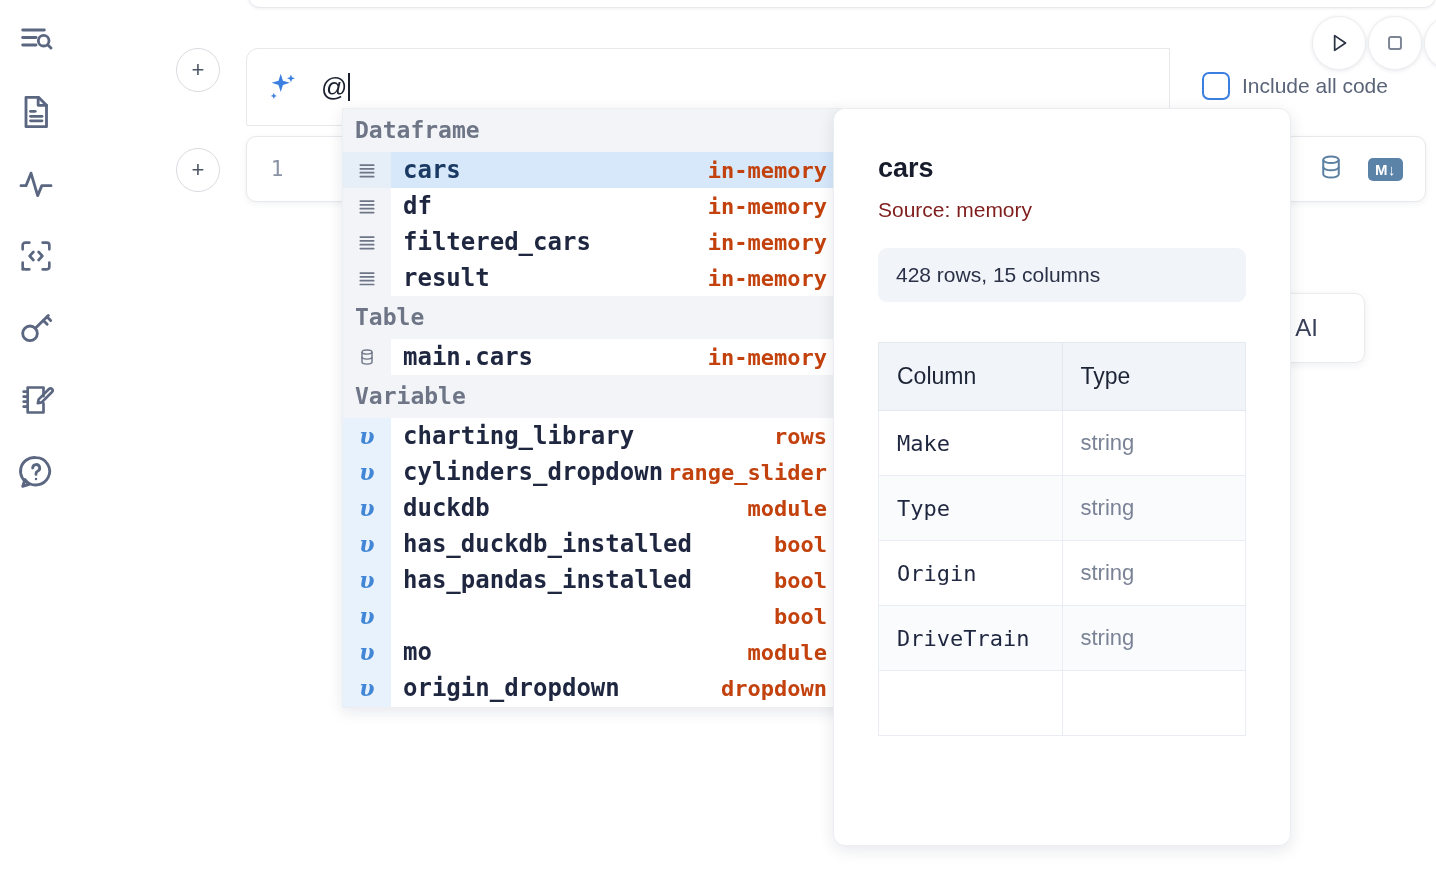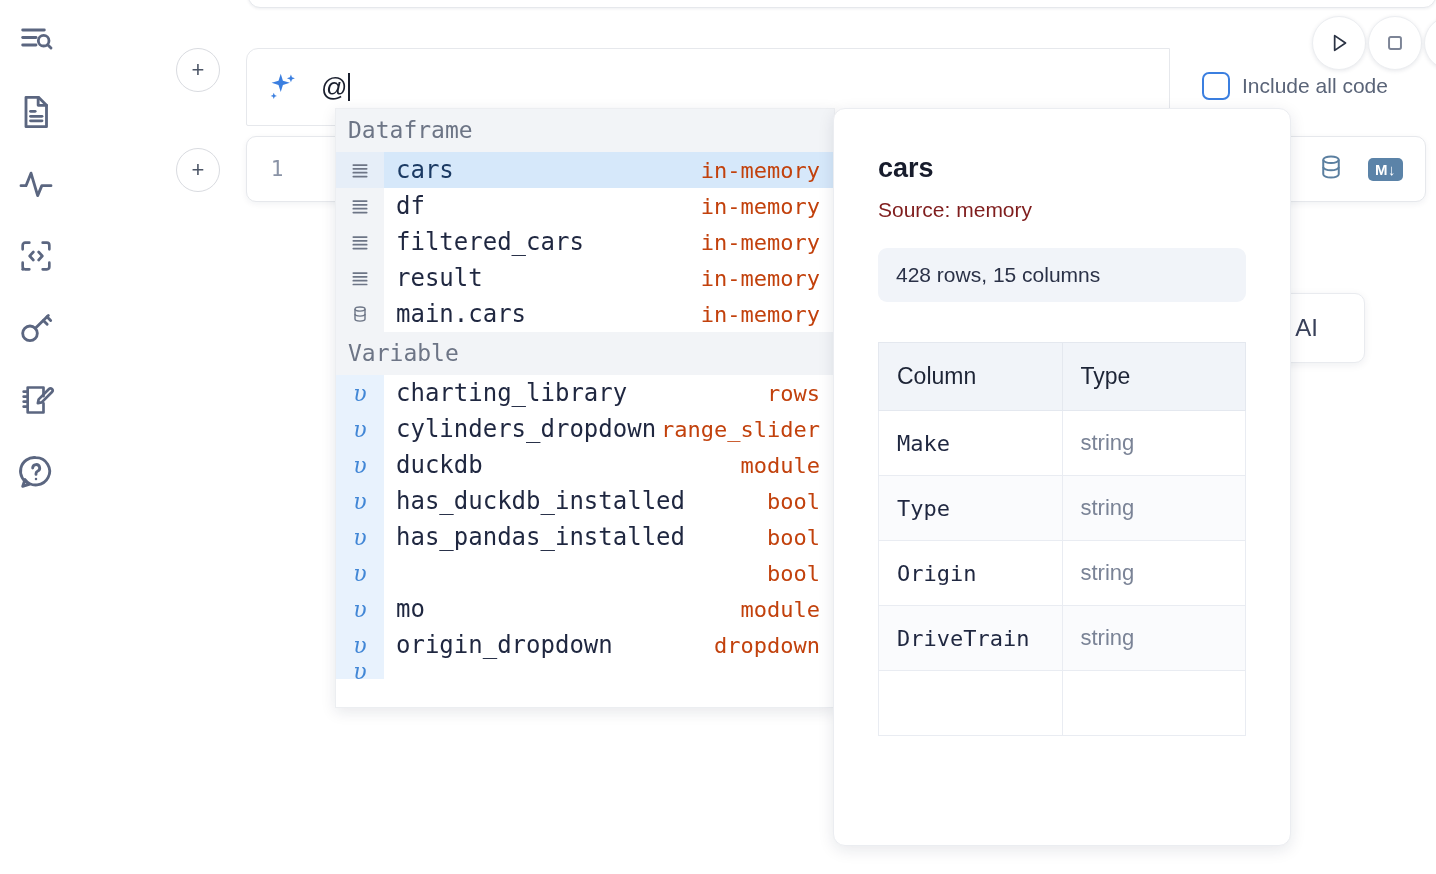--- a/index.html
+++ b/index.html
@@ -113,25 +113,26 @@
     position: absolute; left: 1063px; top: 293px; width: 302px; height: 70px;
     background: #ffffff; border: 1px solid #e9ebef; border-radius: 10px;
     box-shadow: 0 2px 8px rgba(20,30,60,.07);
     display: flex; align-items: center; justify-content: flex-end;
     padding-right: 46px; color: #39415a; font-size: 24px;
     font-family: "Liberation Sans", sans-serif;
   }
 
   
   .ac-panel {
-    position: absolute; left: 335px; top: 108px; width: 500px; height: 600px;
+    position: absolute; left: 342px; top: 108px; width: 500px; height: 600px;
     background: #ffffff; border: 1px solid #eceef1;
     box-shadow: 0 4px 14px rgba(20,30,60,.10);
     overflow: hidden; z-index: 20;
     font-family: "DejaVu Sans Mono", monospace;
+    font-weight: bold;
   }
   .ac-group {
     background: #f2f4f7; color: #6d7586; font-size: 23px;
     padding: 6px 0 6px 12px; line-height: 1.35;
   }
   .ac-row {
     display: flex; align-items: center; height: 36px; background: #fff;
     cursor: pointer;
   }
   .ac-row.sel { background: #d6e8fa; }
@@ -357,20 +358,21 @@
           <svg width="20" height="20" viewBox="0 0 24 24" stroke="currentColor" stroke-width="2.1" stroke-linecap="round">
             <line x1="4" y1="6" x2="20" y2="6"></line>
             <line x1="4" y1="10.6" x2="20" y2="10.6"></line>
             <line x1="4" y1="15.2" x2="20" y2="15.2"></line>
             <line x1="4" y1="19.8" x2="20" y2="19.8"></line>
           </svg>
         </span>
         <span class="ac-name">result</span>
         <span class="ac-meta">in-memory</span>
       </div>
+      <div class="ac-group">Table</div>
       <div class="ac-row">
         <span class="ac-ico">
           <svg width="20" height="20" viewBox="0 0 24 24" fill="none" stroke="currentColor" stroke-width="1.7">
             <ellipse cx="12" cy="6" rx="6" ry="2.5"></ellipse>
             <path d="M6 6v12c0 1.4 2.7 2.5 6 2.5s6-1.1 6-2.5V6"></path>
             <path d="M6 12c0 1.4 2.7 2.5 6 2.5s6-1.1 6-2.5"></path>
           </svg>
         </span>
         <span class="ac-name">main.cars</span>
         <span class="ac-meta">in-memory</span>

